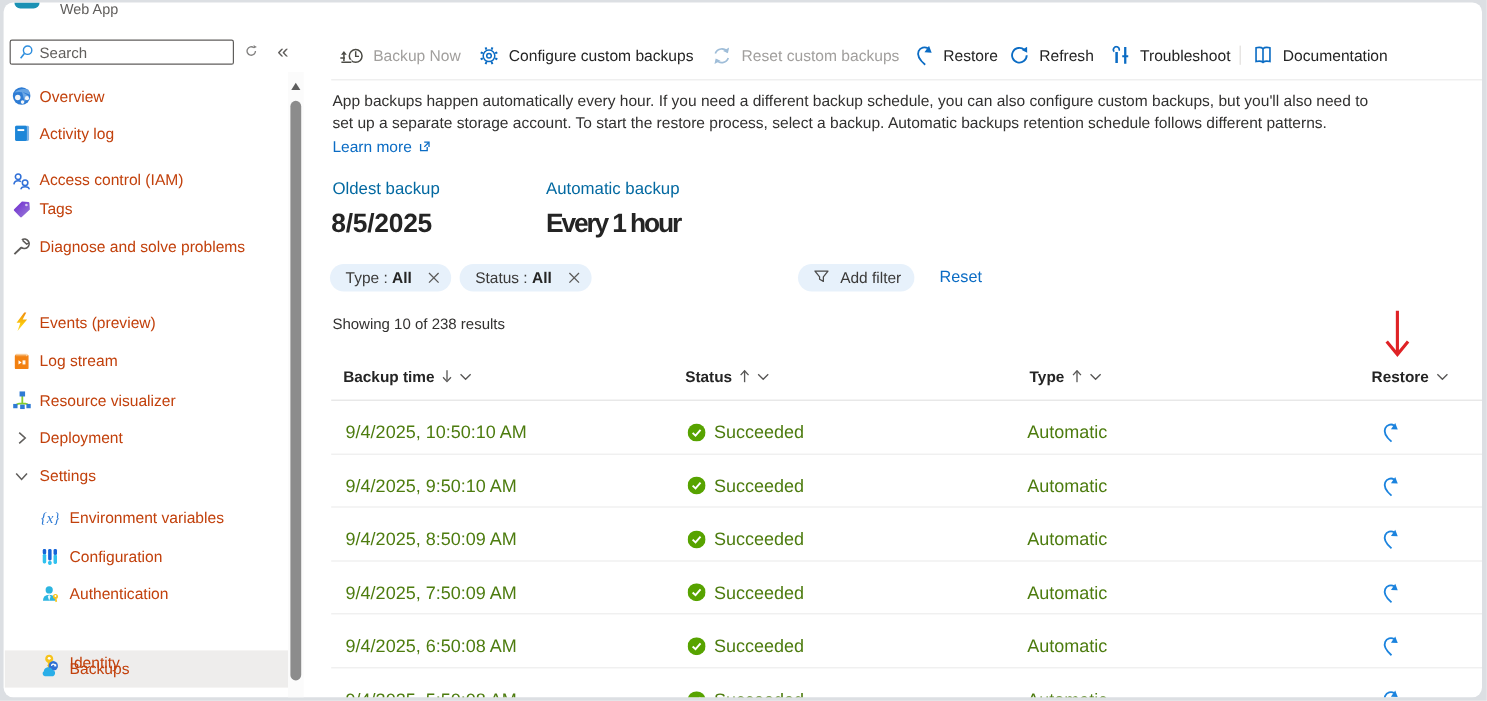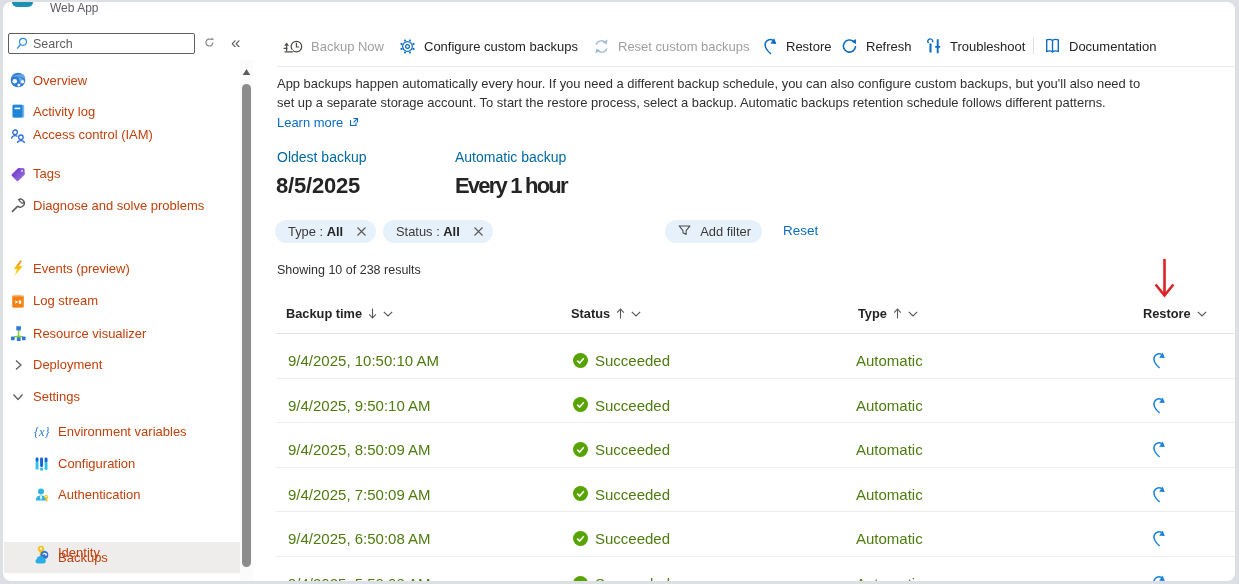--- a/index.html
+++ b/index.html
@@ -67,21 +67,21 @@
           <span class="tx">Overview</span>
         </div>
   <div class="mi" style="top:95.8px;">
           <span class="ic"><svg viewBox="0 0 16 16">
               <rect x="2.6" y="1.8" width="11.6" height="12.6" rx="1.2" fill="#7fb4e6"></rect>
               <rect x="2.6" y="1.8" width="9.8" height="12.6" rx="1.2" fill="#1d86d8"></rect>
               <rect x="4.6" y="4.6" width="5.6" height="1.6" fill="#fff"></rect>
             </svg></span>
           <span class="tx">Activity log</span>
         </div>
-  <div class="mi" style="top:119px;align-items:center;">
+  <div class="mi" style="top:134px;align-items:center;">
           <span class="ic"><svg viewBox="0 0 16 16" fill="none" stroke="#3070d8" stroke-width="1.3">
               <circle cx="5.1" cy="5.3" r="2.3"></circle>
               <path d="M1.6,11.7 Q1.9,8.7 5.1,8.7 Q6.6,8.7 7.4,9.5"></path>
               <circle cx="10.9" cy="10.3" r="2.3"></circle>
               <path d="M7.4,16 Q7.7,13.7 10.9,13.7 Q14.1,13.7 14.5,16"></path>
             </svg></span>
           <span class="tx">Access control (IAM)</span>
         </div>
   <div class="mi" style="top:158.3px;">
           <span class="ic"><svg viewBox="0 0 16 16">

